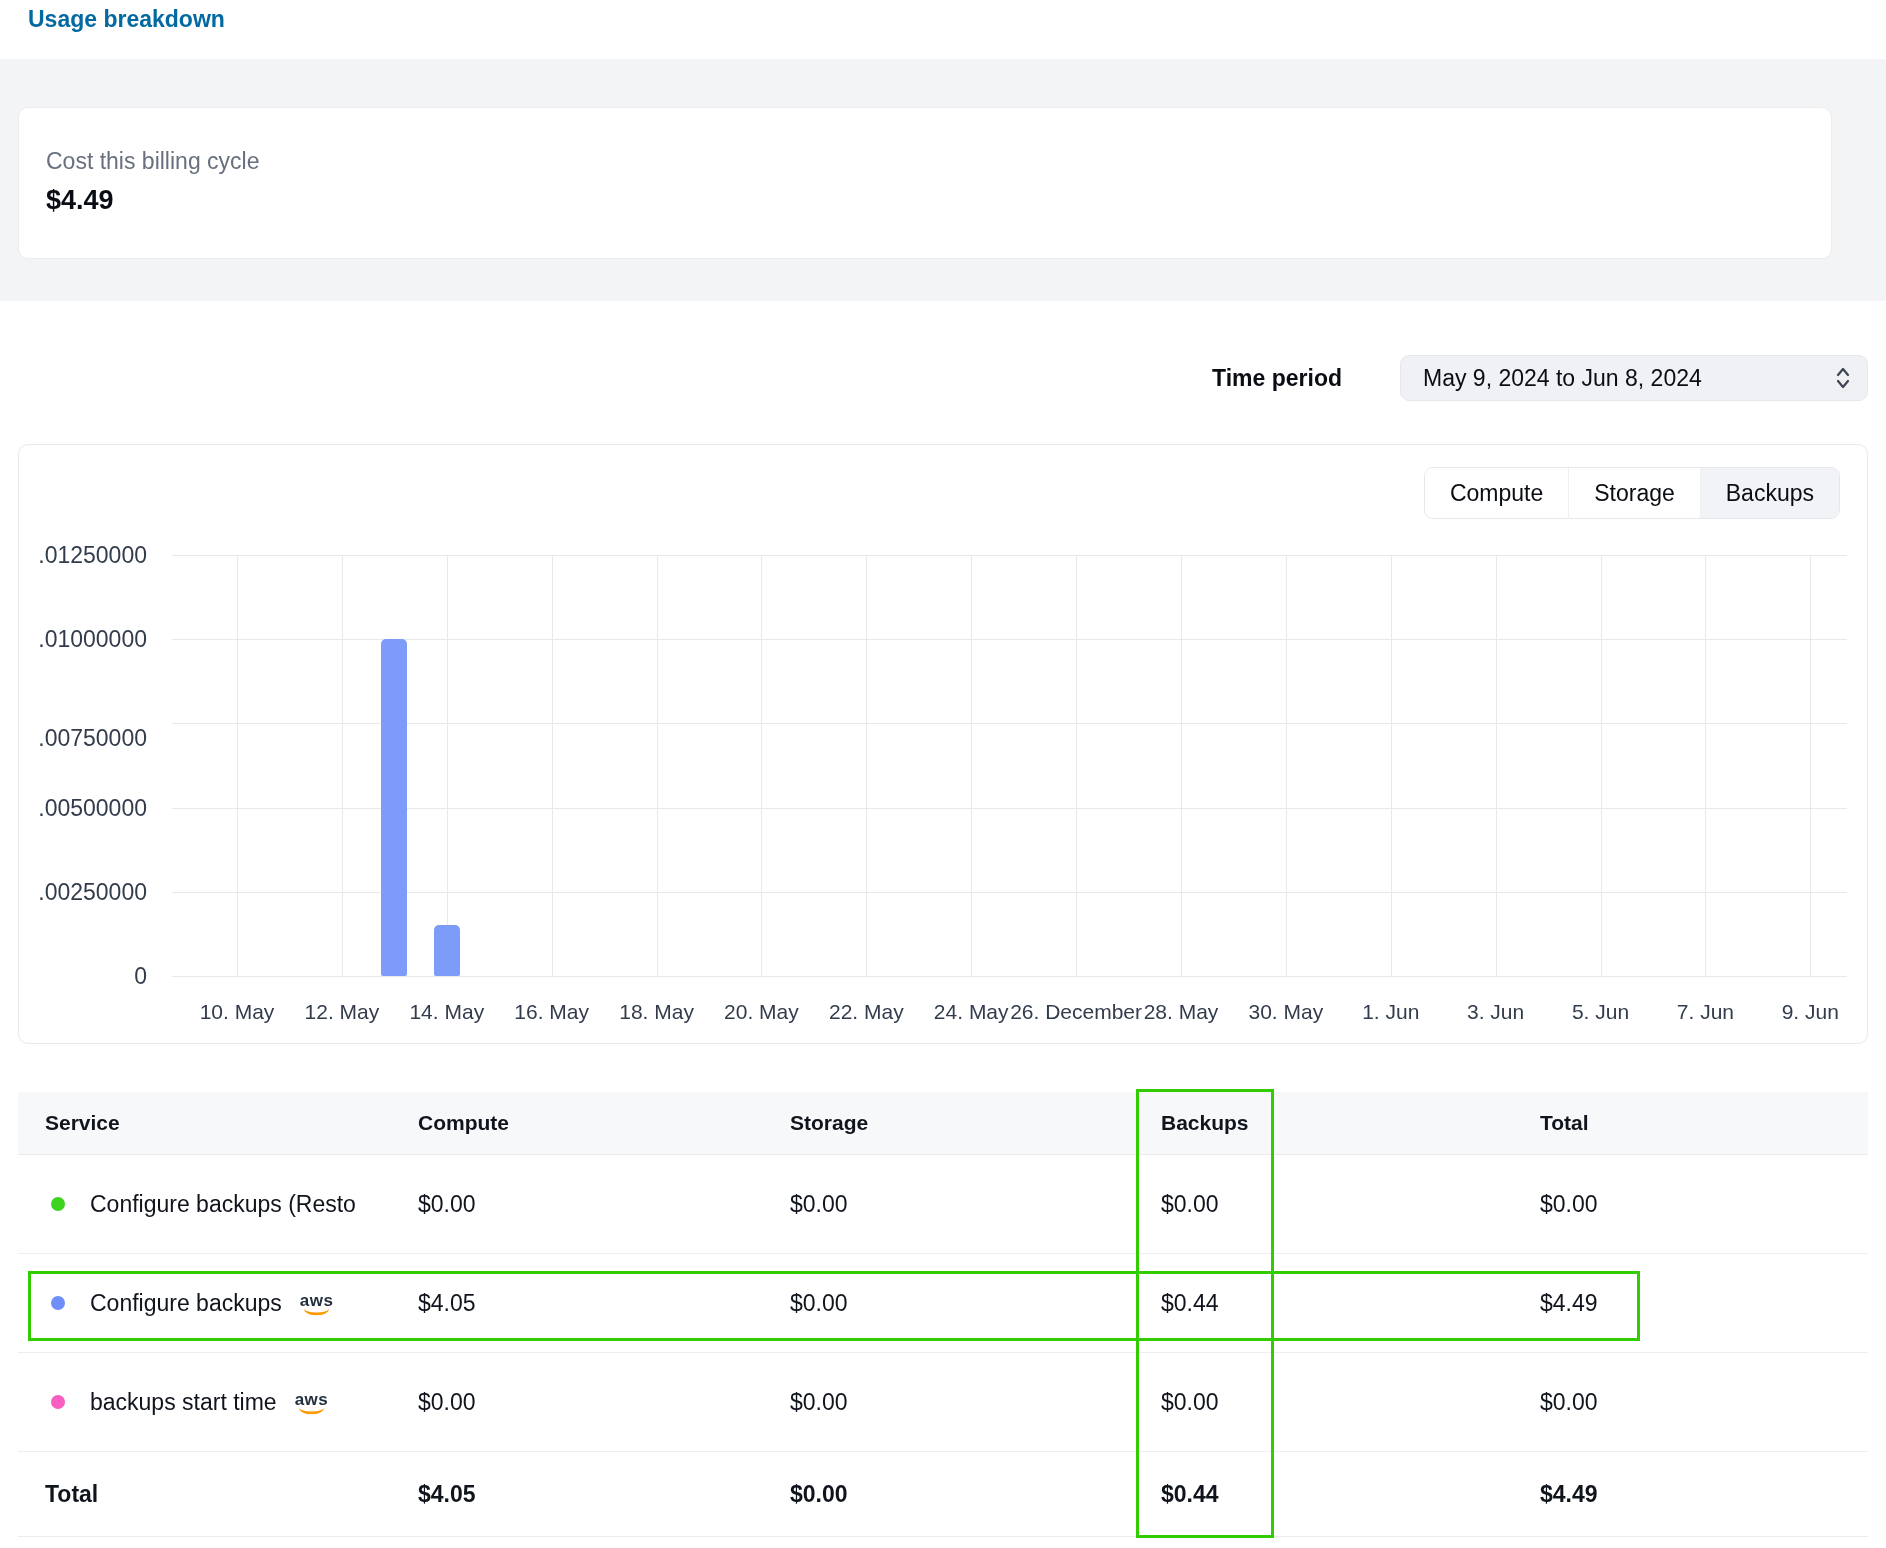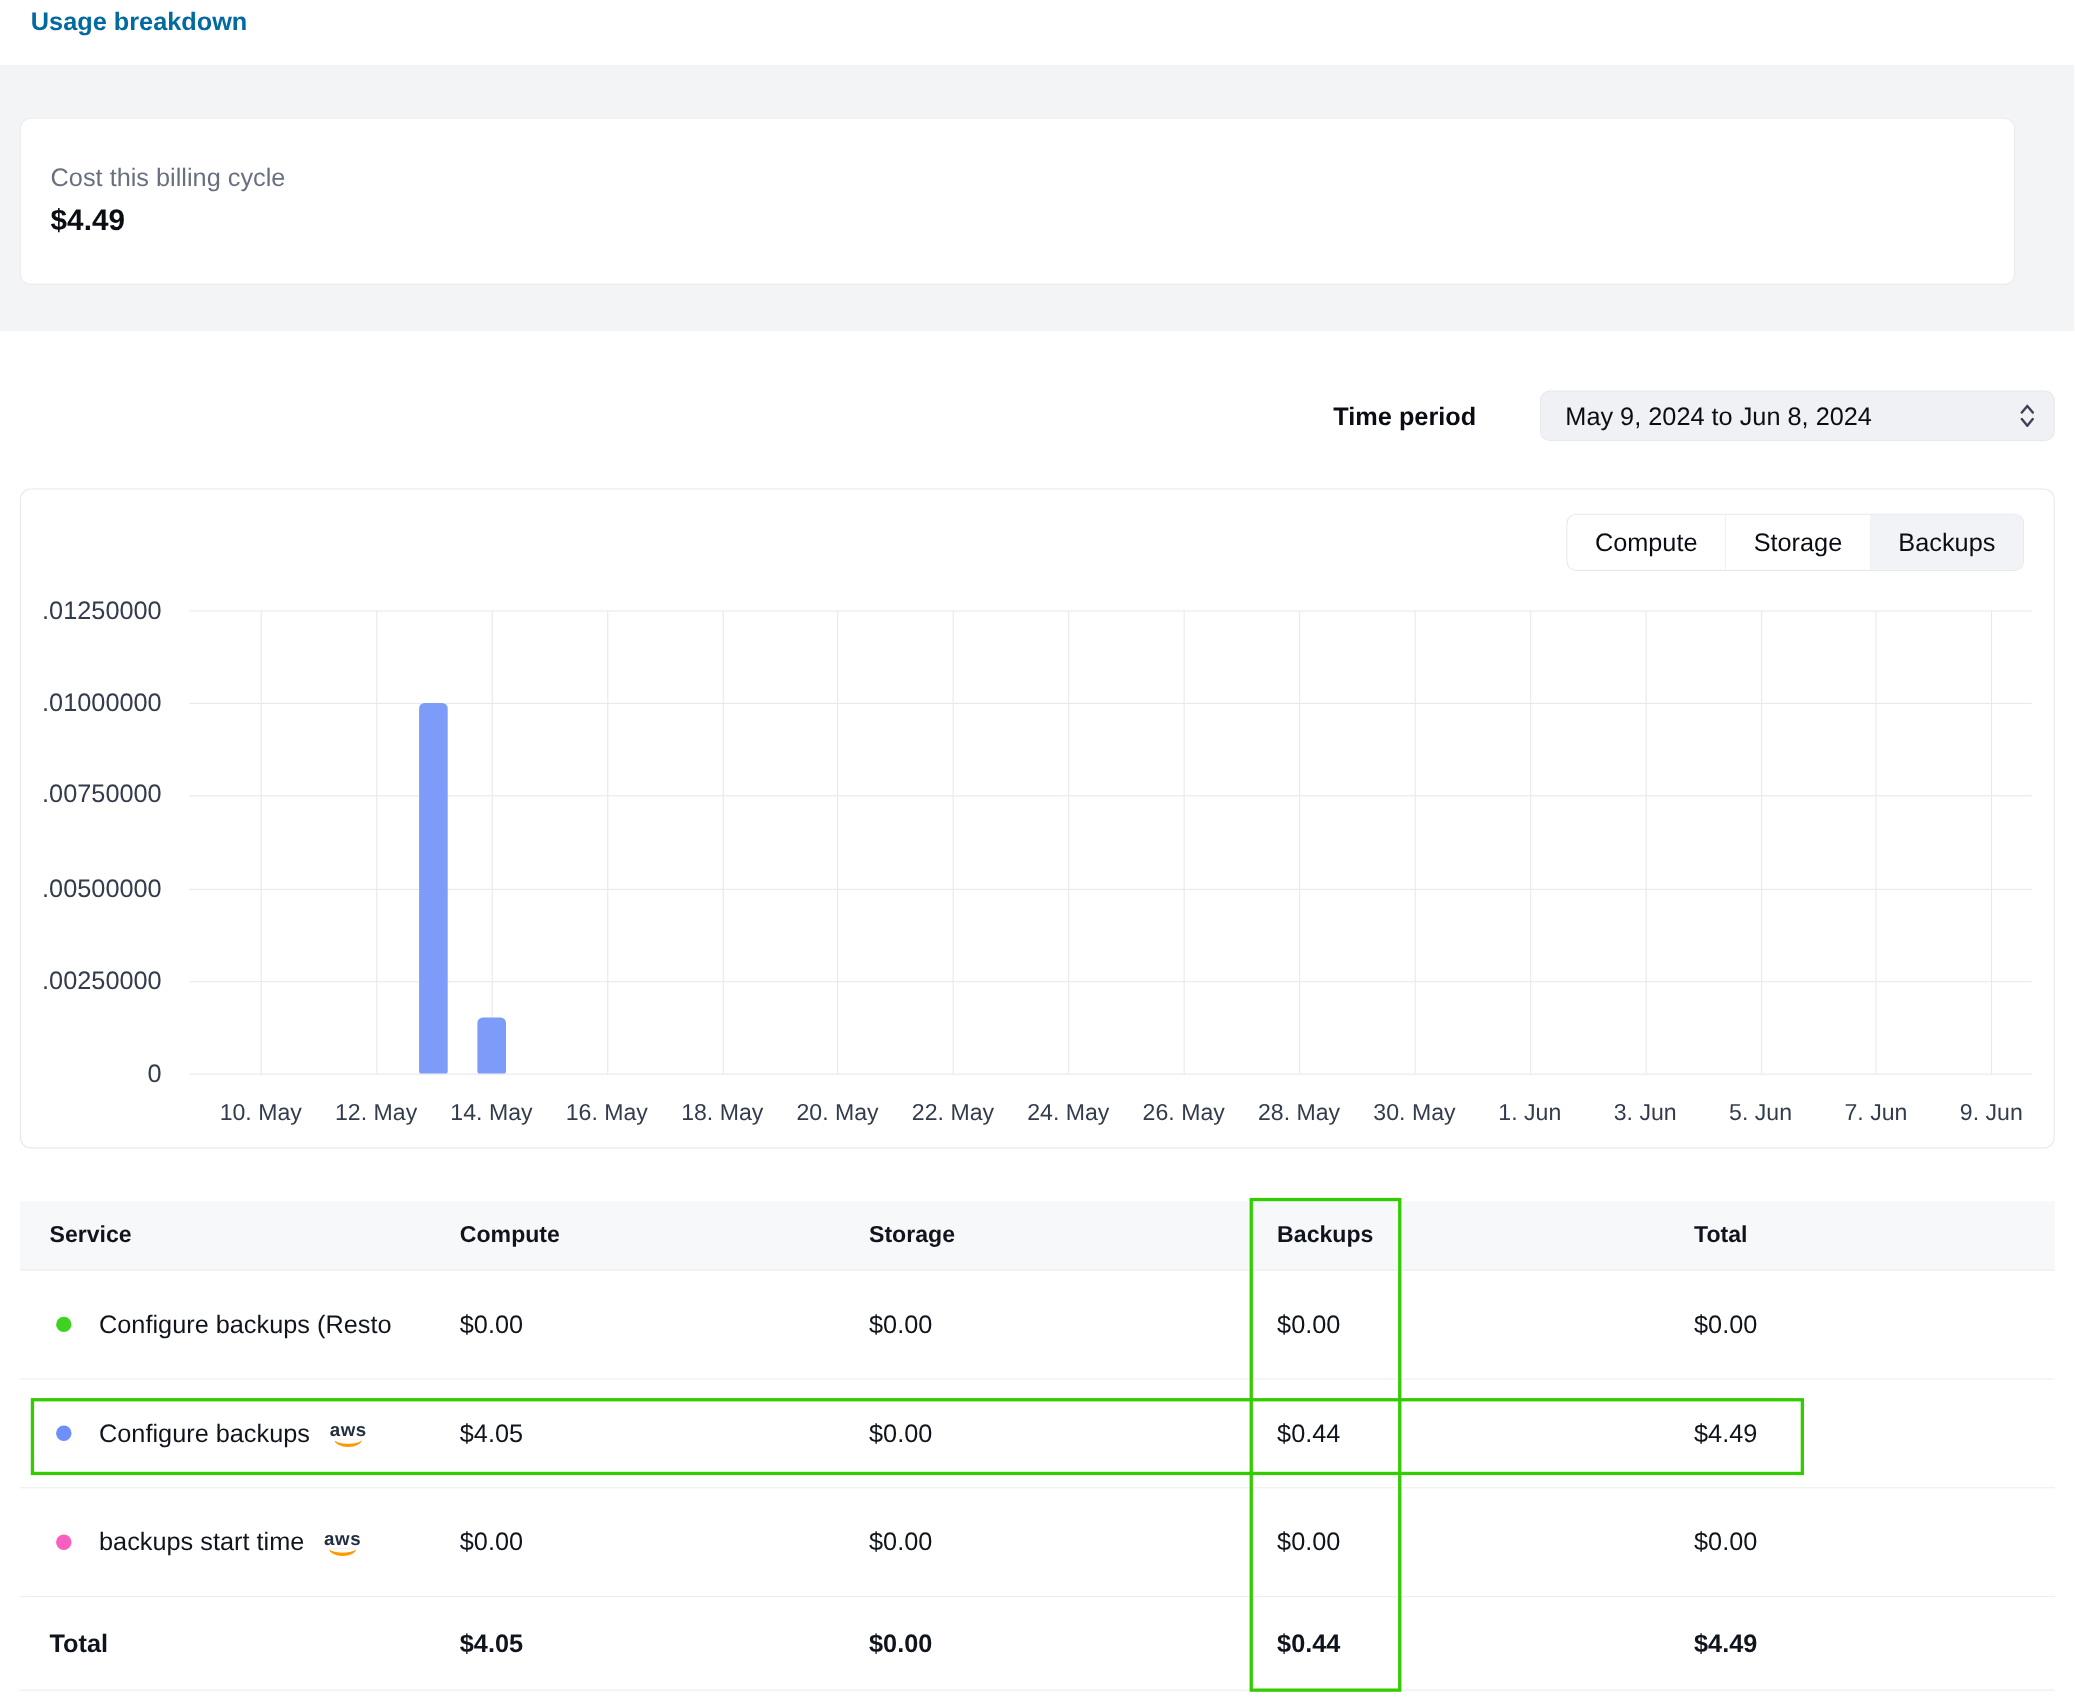--- a/index.html
+++ b/index.html
@@ -97,21 +97,21 @@
   <div class="chart-card">
     <div class="tabs">
       <button class="tab">Compute</button>
       <button class="tab">Storage</button>
       <button class="tab selected">Backups</button>
     </div>
     <div class="y-axis">
         <div class="y-tick-label" style="top: 421px;">0</div>
         <div class="y-tick-label" style="top: 336.8px;">.00250000</div>
         <div class="y-tick-label" style="top: 252.6px;">.00500000</div>
-        <div class="y-tick-label" style="top: 167px;">.00750000</div>
+        <div class="y-tick-label" style="top: 183px;">.00750000</div>
         <div class="y-tick-label" style="top: 84.2px;">.01000000</div>
         <div class="y-tick-label" style="top: 0px;">.01250000</div>
       </div>
     <div class="plot">
         <div class="gridline-h" style="top: 421px;"></div>
         <div class="gridline-h" style="top: 336.8px;"></div>
         <div class="gridline-h" style="top: 252.6px;"></div>
         <div class="gridline-h" style="top: 168.4px;"></div>
         <div class="gridline-h" style="top: 84.2px;"></div>
         <div class="gridline-h" style="top: 0px;"></div>
@@ -136,21 +136,21 @@
       </div>
     <div class="x-axis">
         <div class="x-tick-label" style="left: 65.0282px;">10. May</div>
         <div class="x-tick-label" style="left: 169.912px;">12. May</div>
         <div class="x-tick-label" style="left: 274.796px;">14. May</div>
         <div class="x-tick-label" style="left: 379.681px;">16. May</div>
         <div class="x-tick-label" style="left: 484.565px;">18. May</div>
         <div class="x-tick-label" style="left: 589.449px;">20. May</div>
         <div class="x-tick-label" style="left: 694.333px;">22. May</div>
         <div class="x-tick-label" style="left: 799.217px;">24. May</div>
-        <div class="x-tick-label" style="left: 904.101px;">26. May</div>
+        <div class="x-tick-label" style="left: 904.101px;">26. December</div>
         <div class="x-tick-label" style="left: 1008.99px;">28. May</div>
         <div class="x-tick-label" style="left: 1113.87px;">30. May</div>
         <div class="x-tick-label" style="left: 1218.75px;">1. Jun</div>
         <div class="x-tick-label" style="left: 1323.64px;">3. Jun</div>
         <div class="x-tick-label" style="left: 1428.52px;">5. Jun</div>
         <div class="x-tick-label" style="left: 1533.41px;">7. Jun</div>
         <div class="x-tick-label" style="left: 1638.29px;">9. Jun</div>
       </div>
   </div>
 

